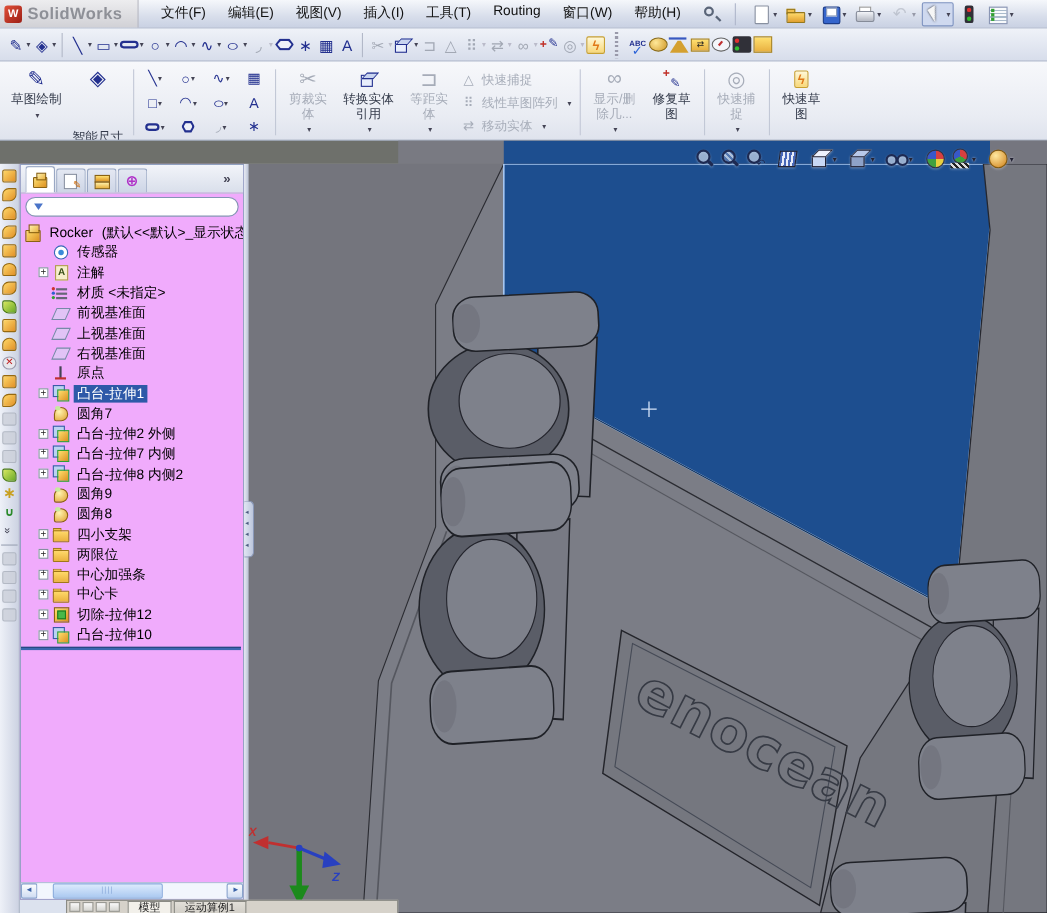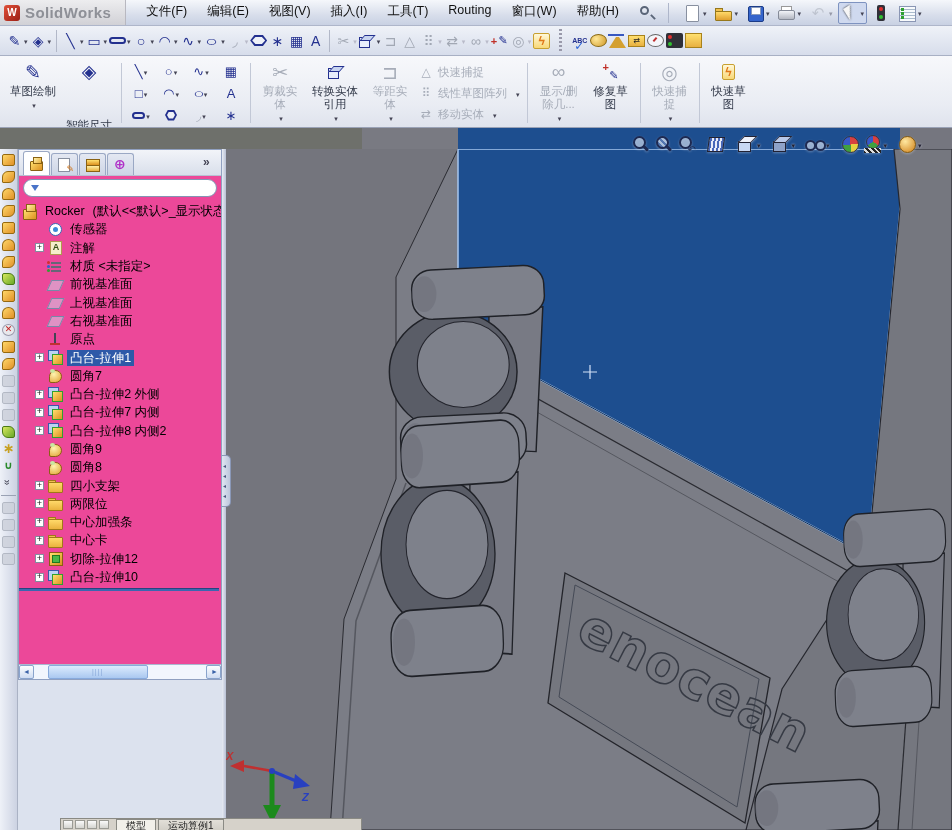--- a/index.html
+++ b/index.html
@@ -112,21 +112,21 @@
 .lt-star{position:relative}
 .lt-star::before{content:"∗";position:absolute;left:0;right:0;top:-3px;color:#c8a020;font-size:14px;font-weight:bold;text-align:center}
 .lt-greenu{position:relative}
 .lt-greenu::before{content:"∪";position:absolute;left:0;right:0;top:-1px;color:#2a8a2a;font-size:11px;font-weight:bold;text-align:center}
 .lt-gray{background:#ccd0da;border:1px solid #a8aeba;border-radius:2px;opacity:.8}
 .lt-sep{width:15px;height:1px;background:#9aa2b4;margin:1px 0;flex:none}
 .lt-chev{position:relative}
 .lt-chev::before{content:"«";position:absolute;left:2px;top:0;color:#334;font-size:10px;transform:rotate(-90deg)}
 
 
-.treepanel{position:absolute;left:18px;top:149px;width:204px;height:531px;background:#ec4899;border:1px solid #90a0c0}
+.treepanel{position:absolute;left:18px;top:149px;width:204px;height:669px;background:#f0abfc;border:1px solid #90a0c0}
 .treetabs{position:absolute;left:0;top:0;right:0;height:26px;background:linear-gradient(#f2f4f9,#d9dfeb);border-bottom:1px solid #b8c0d2;display:flex;align-items:flex-end;padding-left:4px}
 .ttab{width:27px;height:22px;display:flex;align-items:center;justify-content:center;border:1px solid #9aa8c4;border-bottom:none;border-radius:3px 3px 0 0;background:linear-gradient(#e4e8f2,#cdd5e6);margin-right:1px}
 .ttab.active{background:#fff;height:24px}
 .toverflow{margin-left:auto;margin-right:6px;align-self:center;position:relative;width:12px;height:14px}
 .toverflow::before{content:"»";position:absolute;left:0;top:-1px;color:#445;font-size:12px;font-weight:bold}
 .tt{width:15px;height:15px;position:relative}
 .tt-feature::before{content:"";position:absolute;left:1px;top:5px;width:11px;height:8px;background:linear-gradient(135deg,#ffe070,#dc9020);border:1px solid #8a6212;border-radius:1px}
 .tt-feature::after{content:"";position:absolute;left:4px;top:1px;width:7px;height:5px;background:linear-gradient(135deg,#fff0a8,#e8b040);border:1px solid #8a6212}
 .tt-property::before{content:"";position:absolute;left:1px;top:1px;width:10px;height:12px;background:#fff;border:1px solid #8890a0}
 .tt-property::after{content:"✎";position:absolute;right:-2px;bottom:-2px;font-size:9px;color:#d07010}

